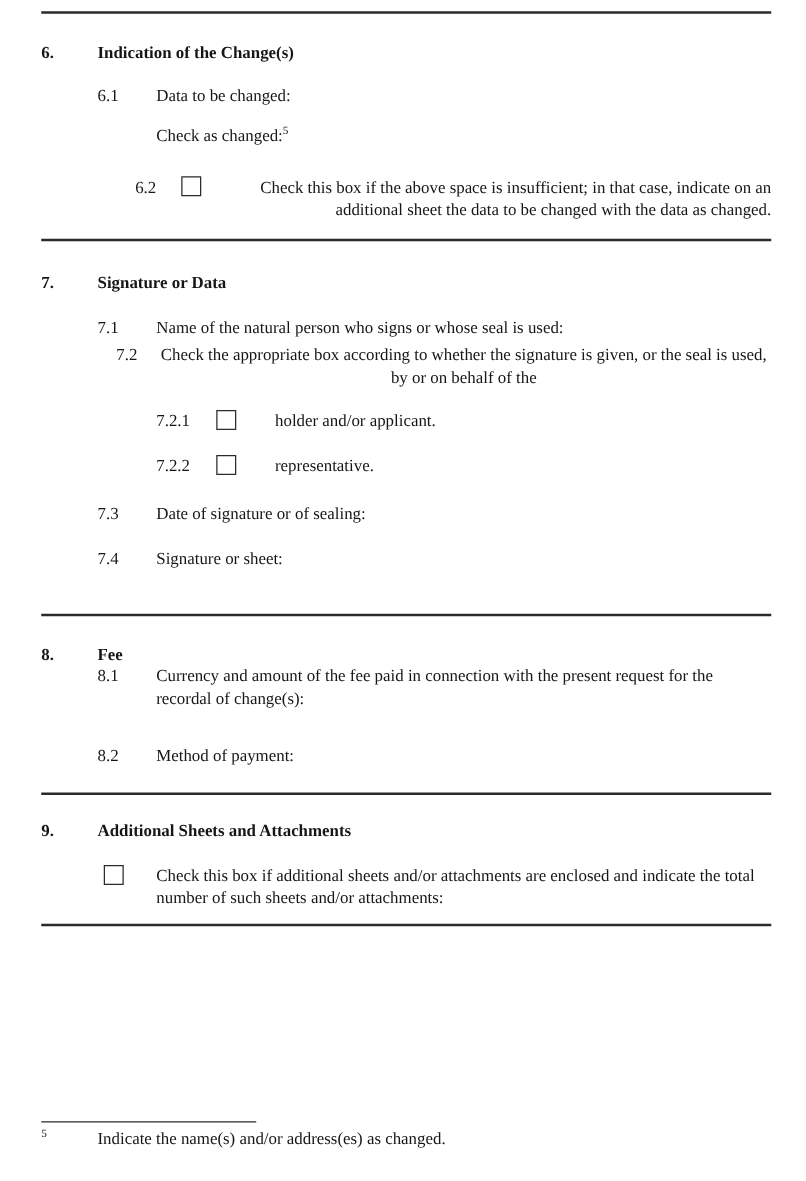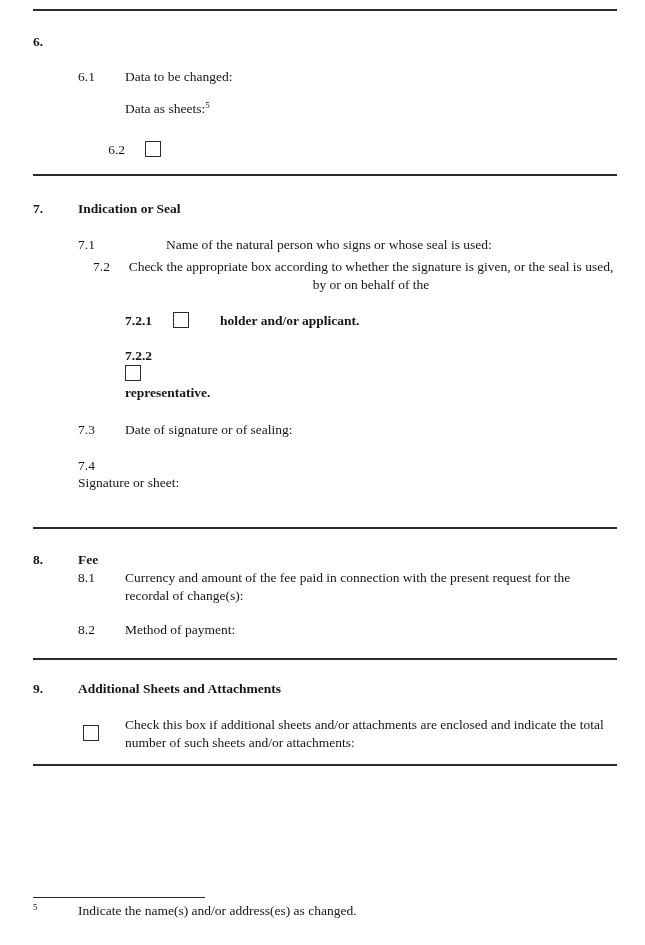--- a/index.html
+++ b/index.html
@@ -23,21 +23,21 @@
     margin: 0;
     height: 0;
   }
   .sec-head {
     display: flex;
     font-weight: bold;
   }
   .sec-head .num { width: 45px; flex-shrink: 0; }
   .item { display: flex; }
   .indent1 { padding-left: 45px; }
-  .indent2 { padding-left: 92px; font-weight: bold; }
+  .indent2 { padding-left: 92px; }
   .num-col { width: 47px; flex-shrink: 0; font-family: Liberation Serif, serif; }
   .num-col-wide { width: 48px; flex-shrink: 0; }
   .cb-col { width: 36px; flex-shrink: 0; }
   .cb-col-wide { width: 47px; flex-shrink: 0; }
   .cb-col-9 { width: 42px; flex-shrink: 0; }
   .body { flex: 1; }
   .checkbox {
     display: inline-block;
     width: 14px;
     height: 14px;
@@ -47,30 +47,30 @@
     cursor: pointer;
   }
   sup { font-size: 9px; line-height: 0; }
   
   .mt-head6 { margin-top: 22px; }
   .mt-61   { margin-top: 17px; }
   .mt-61b  { margin-top: 14px; }
   .mt-62   { margin-top: 24px; text-align: right; }
   .mt-rule1{ margin-top: 14px; }
   .mt-head7{ margin-top: 24px; }
-  .mt-71   { margin-top: 18px; gap: 41px; }
+  .mt-71   { margin-top: 18px; }
   .mt-72   { margin-top: 4px; text-align: center; }
   .mt-721  { margin-top: 18px; }
-  .mt-722  { margin-top: 17px; flex-direction: column; }
+  .mt-722  { margin-top: 17px; }
   .mt-73   { margin-top: 19px; }
-  .mt-74   { margin-top: 18px; flex-direction: column; }
+  .mt-74   { margin-top: 18px; }
   .mt-rule2{ margin-top: 35px; }
   .mt-head8{ margin-top: 22px; }
   .mt-81   { }
-  .mt-82   { margin-top: 16px; }
+  .mt-82   { margin-top: 28px; }
   .mt-rule3{ margin-top: 20px; }
   .mt-head9{ margin-top: 20px; }
   .mt-9a   { margin-top: 18px; }
   .mt-rule4{ margin-top: 12px; }
   .footer {
     position: absolute;
     left: 33px;
     right: 28px;
     top: 897px;
   }
@@ -85,42 +85,44 @@
 </style>
 </head>
 <body>
 
 <div class="page">
 
   <hr class="rule">
 
   <div class="sec-head mt-head6">
     <span class="num">6.</span>
+    <span class="title">Indication of the Change(s)</span>
   </div>
 
   <div class="item indent1 mt-61">
     <span class="num-col">6.1</span>
     <span class="body">Data to be changed:</span>
   </div>
 
   <div class="item indent1 mt-61b">
     <span class="num-col"></span>
-    <span class="body"><span>Data as sheets:</span><sup>5</sup></span>
+    <span class="body"><span>Check as changed:</span><sup>5</sup></span>
   </div>
 
   <div class="item indent1 mt-62">
     <span class="num-col">6.2</span>
     <span class="cb-col"><span class="checkbox"></span></span>
+    <span class="body">Check this box if the above space is insufficient;  in that case, indicate on an additional sheet the data to be changed with the data as changed.</span>
   </div>
 
   <hr class="rule mt-rule1">
 
   <div class="sec-head mt-head7">
     <span class="num">7.</span>
-    <span class="title">Indication or Seal</span>
+    <span class="title">Signature or Data</span>
   </div>
 
   <div class="item indent1 mt-71">
     <span class="num-col">7.1</span>
     <span class="body">Name of the natural person who signs or whose seal is used:</span>
   </div>
 
   <div class="item indent1 mt-72">
     <span class="num-col">7.2</span>
     <span class="body">Check the appropriate box according to whether the signature is given, or the seal is used, by or on behalf of the</span>
@@ -165,21 +167,21 @@
     <span class="body">Method of payment:</span>
   </div>
 
   <hr class="rule mt-rule3">
 
   <div class="sec-head mt-head9">
     <span class="num">9.</span>
     <span class="title">Additional Sheets and Attachments</span>
   </div>
 
-  <div class="item mt-9a" style="padding-left:50px;align-items:center;">
+  <div class="item mt-9a" style="padding-left:50px;">
     <span class="cb-col-9"><span class="checkbox"></span></span>
     <span class="body">Check this box if additional sheets and/or attachments are enclosed and indicate the total number of such sheets and/or attachments:</span>
   </div>
 
   <hr class="rule mt-rule4">
 
   <div class="footer">
     <hr class="footnote-rule">
     <div class="footnote-row">
       <span class="num"><sup>5</sup></span>

